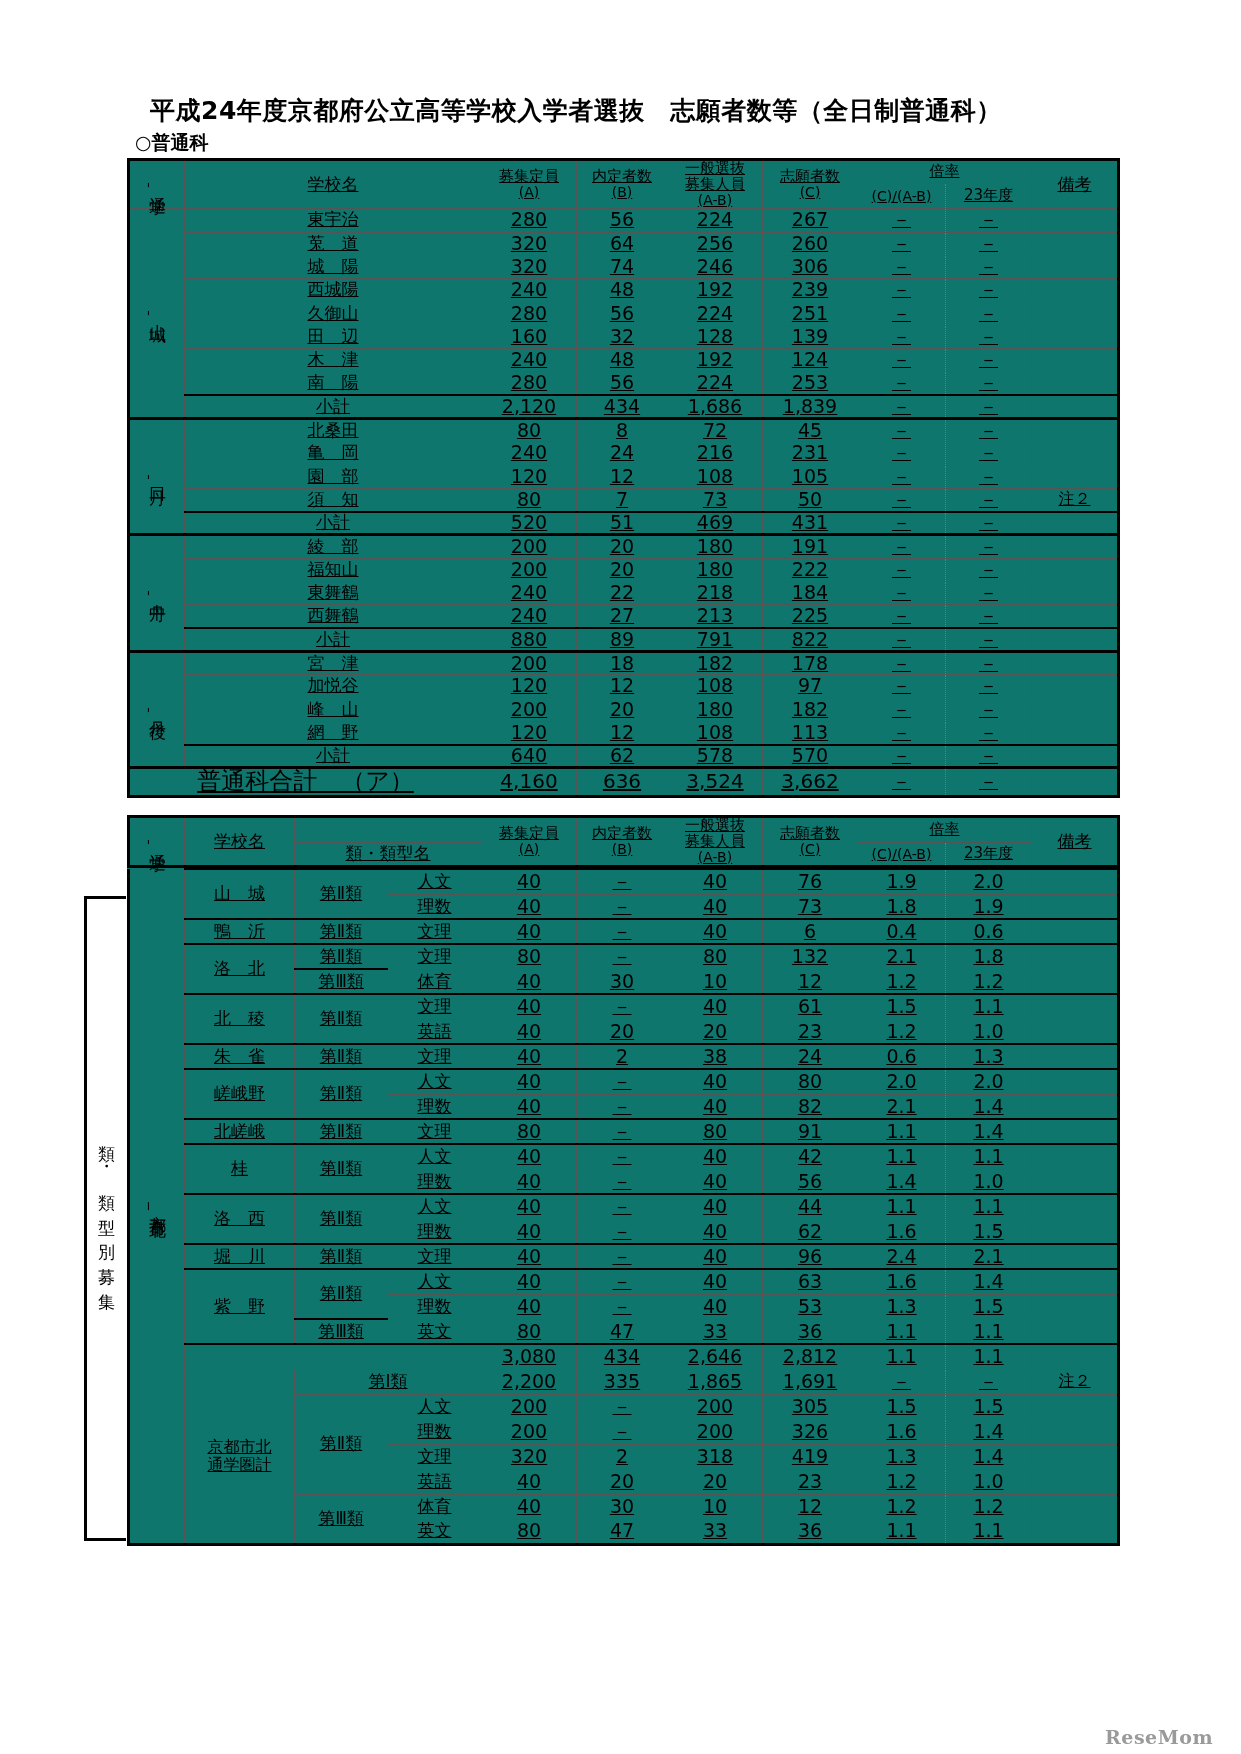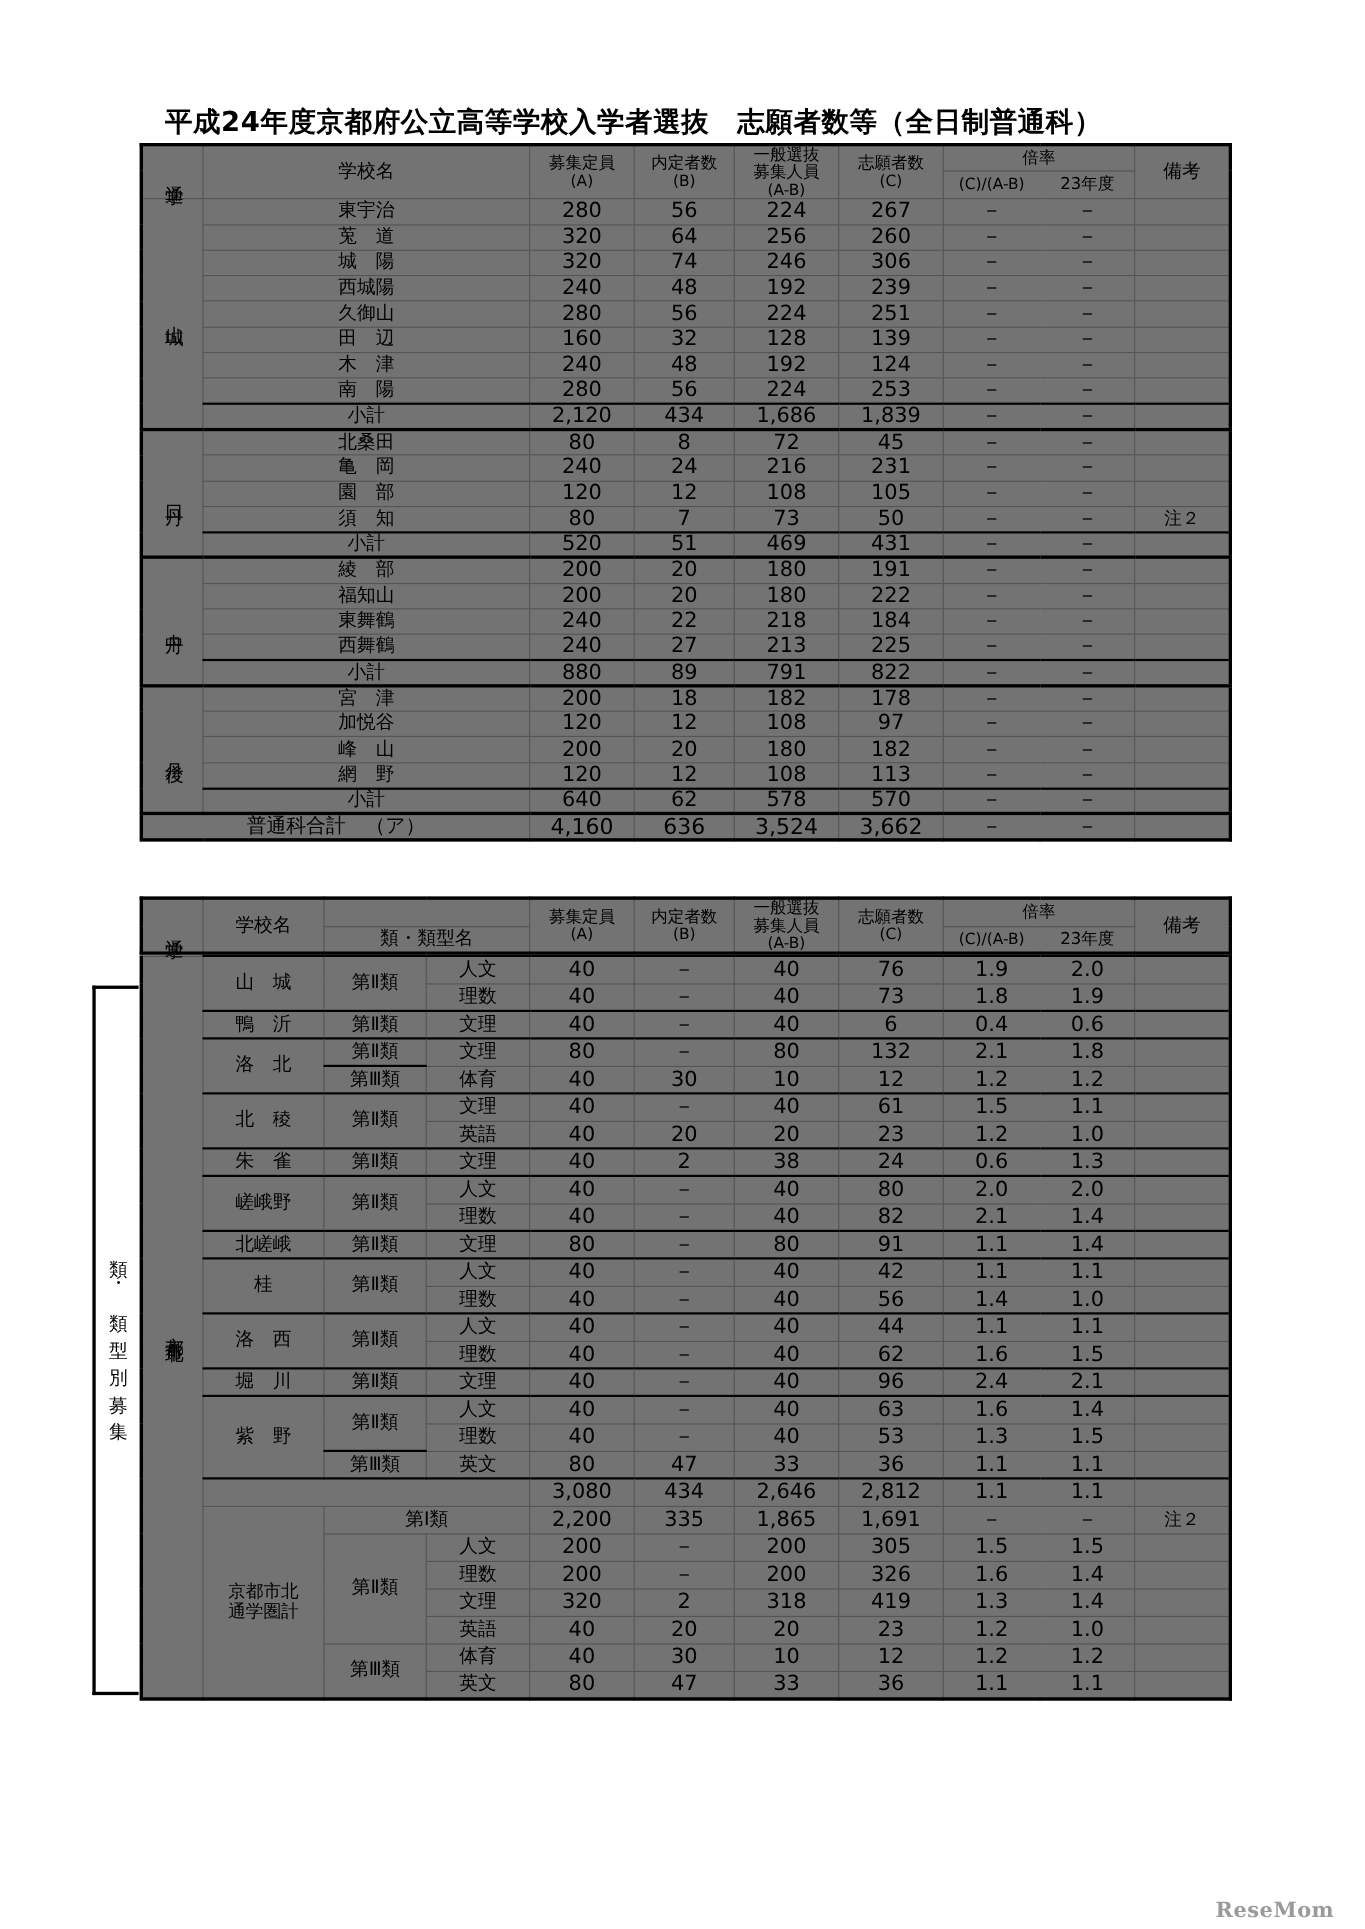--- a/index.html
+++ b/index.html
@@ -21,21 +21,22 @@
   }
   .section-label {
     font-size:19px; font-weight:bold; margin:0 0 2px 8px;
   }
 
   
   table.grid {
     border-collapse:collapse;
     table-layout:fixed;
     font-size:17px;
-    background:#737373;
+    background:#0f766e;
+    text-decoration:underline;
   }
   table.grid td, table.grid th {
     border:1px solid #555;
     padding:0;
     text-align:center;
     vertical-align:middle;
     font-weight:normal;
     height:23px;
     line-height:1.05;
     white-space:nowrap;
@@ -100,20 +101,21 @@
   }
 </style>
 </head>
 <body>
 
 <div class="page">
 
   <div class="doc-title">平成24年度京都府公立高等学校入学者選抜　志願者数等（全日制普通科）</div>
 
   <div id="t1wrap">
+    <div class="section-label">○普通科</div>
     <table id="t1" class="grid outer">
       <colgroup>
         <col style="width:56px">
           <col style="width:297px">
           <col style="width:95px">
         <col style="width:91px">
           <col style="width:95px">
           <col style="width:95px">
         <col style="width:88px">
           <col style="width:86px">
@@ -384,21 +386,21 @@
             <td class="med-top">小計</td>
             <td class="num med-top">640</td>
             <td class="num med-top">62</td>
             <td class="num med-top">578</td>
             <td class="num med-top">570</td>
             <td class="num no-right med-top">－</td>
             <td class="num dotted-left med-top">－</td>
             <td class="med-top note-cell"></td>
           </tr>
           <tr>
-            <td colspan="2" class="thick-top thick-left" style="font-size:18px">普通科合計　（ア）</td>
+            <td colspan="2" class="thick-top thick-left" style="font-size:24px">普通科合計　（ア）</td>
             <td class="num thick-top" style="font-size:20px">4,160</td>
             <td class="num thick-top" style="font-size:20px">636</td>
             <td class="num thick-top" style="font-size:20px">3,524</td>
             <td class="num thick-top" style="font-size:20px">3,662</td>
             <td class="num no-right thick-top">－</td>
             <td class="num dotted-left thick-top">－</td>
             <td class="thick-top note-cell"></td>
           </tr>
         </tbody>
     </table>

